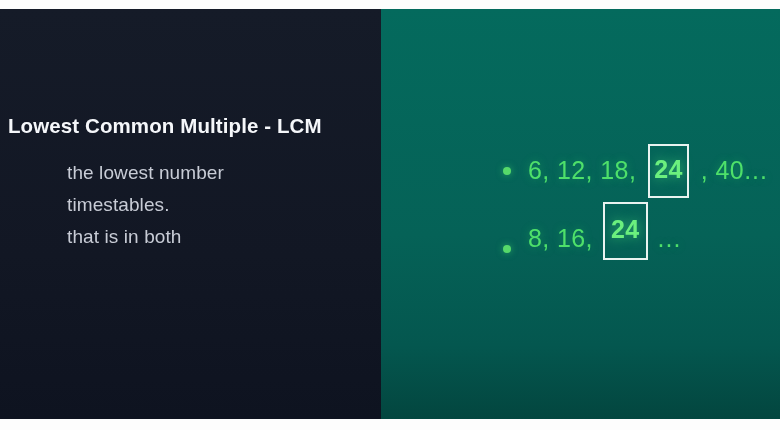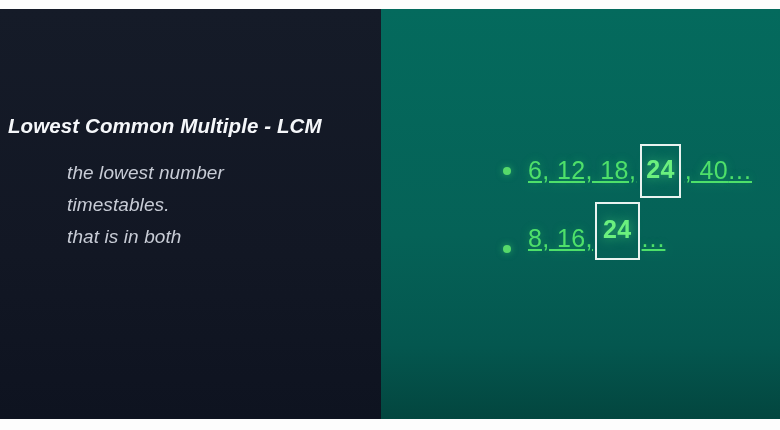--- a/index.html
+++ b/index.html
@@ -32,21 +32,20 @@
 
   
   .panel-left {
     position: absolute;
     left: 0;
     top: 9px;
     width: 381px;
     height: 410px;
     background: #141a27;
     background-image: linear-gradient(180deg, #151b28 0%, #121724 60%, #0e1320 100%);
-    font-style: italic;
   }
 
   
   .panel-right {
     position: absolute;
     left: 381px;
     top: 9px;
     width: 399px;
     height: 410px;
     background: #056358;
@@ -99,31 +98,30 @@
     height: 8px;
     border-radius: 50%;
     background: #56d96a;
     box-shadow: 0 0 7px rgba(70, 220, 110, 0.55);
     margin-right: 17px;
     flex: 0 0 auto;
   }
 
   .seq-part {
     display: inline-block;
-    text-decoration: underline;
   }
 
   
   .boxed {
     position: relative;
     display: inline-block;
     font-weight: bold;
     color: #6bf07e;
     padding: 7px 6px 9px 6px;
-    margin: 0 4px;
+    margin: 0 12px;
     text-shadow: 0 0 12px rgba(90, 240, 125, 0.6);
   }
   .boxed::before {
     content: "";
     position: absolute;
     left: 0;
     right: 0;
     top: -4px;
     bottom: -5px;
     border: 2px solid #e9f3f0;

